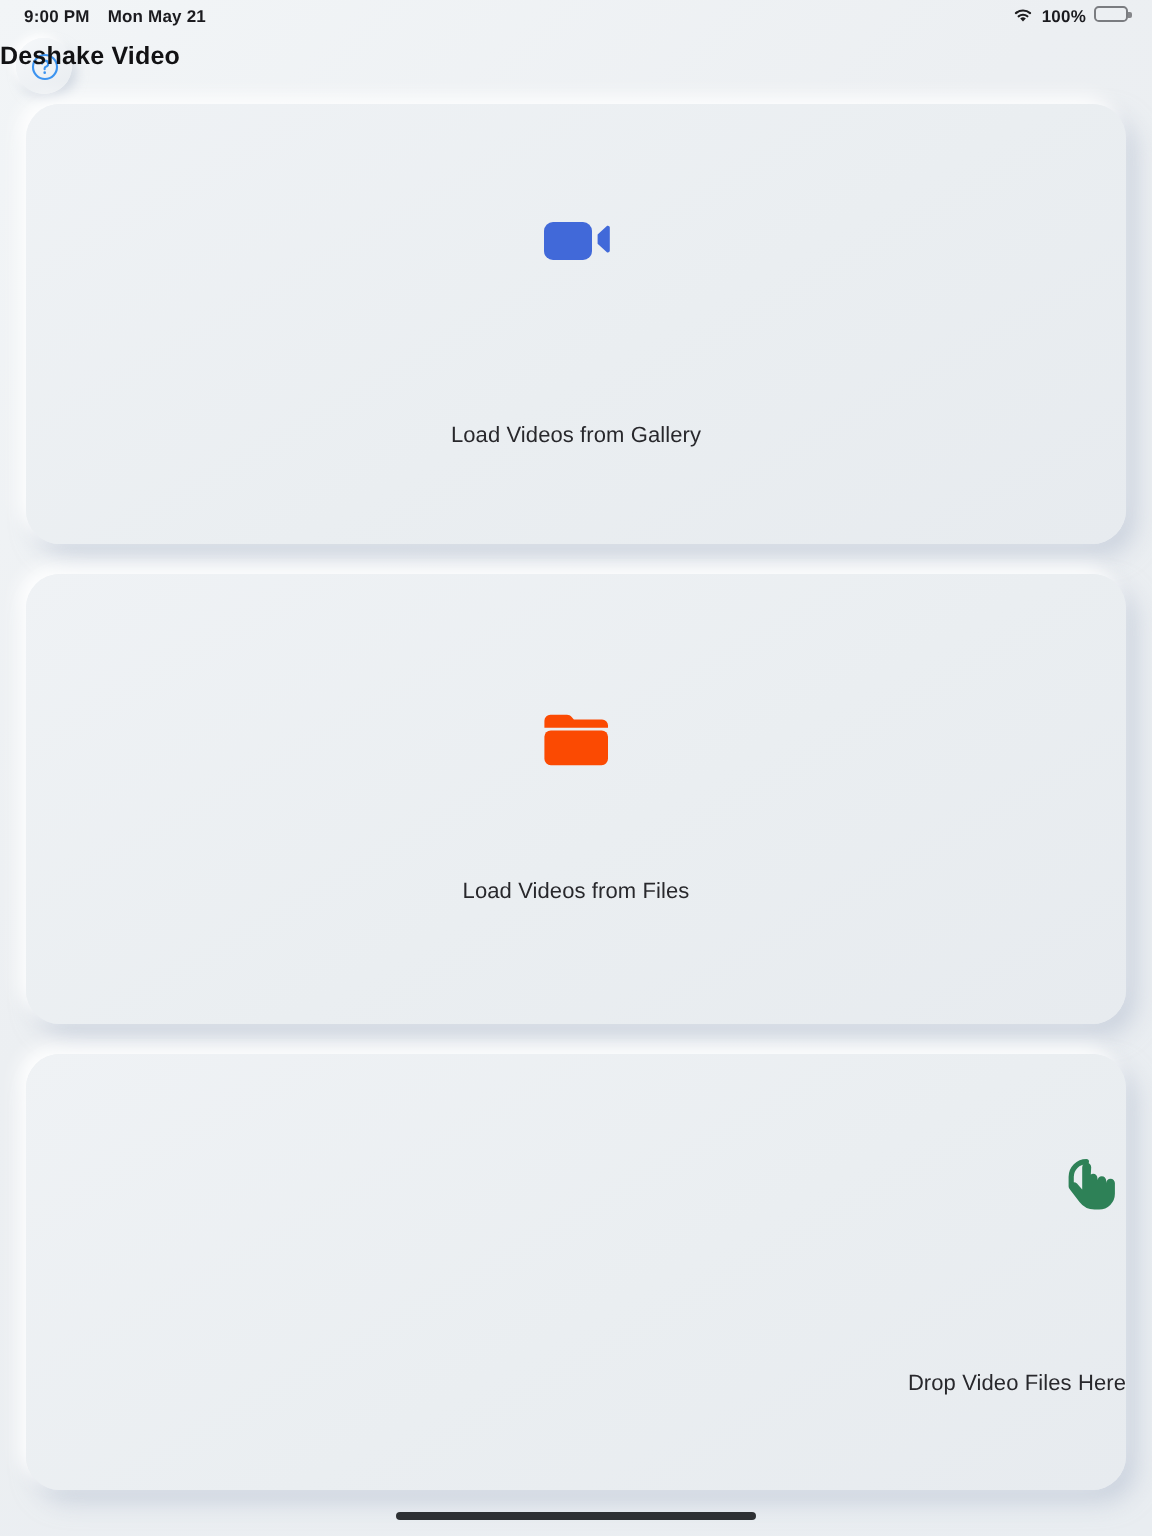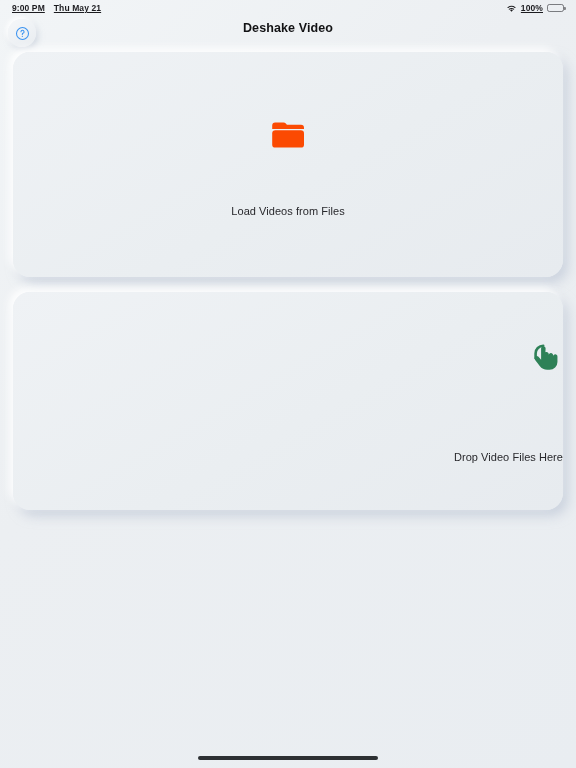--- a/index.html
+++ b/index.html
@@ -32,30 +32,28 @@
     width: 100%;
     height: 16px;
     display: flex;
     align-items: center;
     justify-content: space-between;
     padding: 0 12px;
     font-size: 8.5px;
     font-weight: bold;
     color: #1b1b1f;
     letter-spacing: 0.1px;
-    text-decoration: underline;
   }
   .status-left {
     display: flex;
     align-items: center;
     gap: 9px;
   }
   .status-right {
     display: flex;
-    align-items: center;
     gap: 4px;
   }
   .wifi-icon { display: block; }
   .battery-pct { font-size: 8.5px; font-weight: bold; }
   .battery-icon {
     position: relative;
     width: 17px;
     height: 8px;
     border: 1px solid rgba(30,30,34,0.55);
     border-radius: 2.4px;
@@ -82,21 +80,20 @@
   .nav-bar {
     position: absolute;
     top: 16px; left: 0;
     width: 100%;
     height: 30px;
   }
   .nav-title {
     position: absolute;
     left: 0; right: 0;
     top: 5px;
-    text-align: center;
     font-size: 12.5px;
     font-weight: bold;
     color: #121214;
     letter-spacing: 0.1px;
   }
   .help-button {
     position: absolute;
     left: 8px;
     top: 3px;
     width: 28px;
@@ -171,21 +168,21 @@
   }
 </style>
 </head>
 <body>
 
 <div id="app">
 
   <div class="status-bar">
     <div class="status-left">
       <span>9:00 PM</span>
-      <span>Thu May 21</span>
+      <span>Mon May 21</span>
     </div>
     <div class="status-right">
       <span>
         <svg class="wifi-icon" width="11" height="9" viewBox="0 0 22 16" aria-hidden="true">
           <path d="M11 14.6 8.2 11.4a4.3 4.3 0 0 1 5.6 0z" fill="#1c1c1e"></path>
           <path d="M3.9 6.1A11.2 11.2 0 0 1 11 3.5c2.7 0 5.2.95 7.1 2.6" stroke="#1c1c1e" stroke-width="2.1" fill="none" stroke-linecap="round"></path>
           <path d="M6.6 9.3A7.2 7.2 0 0 1 11 7.8c1.7 0 3.2.55 4.4 1.5" stroke="#1c1c1e" stroke-width="2.1" fill="none" stroke-linecap="round"></path>
         </svg>
       </span>
       <span class="battery-pct">100%</span>
@@ -201,20 +198,29 @@
         <circle cx="12" cy="12" r="9.6" fill="none" stroke="#3b93f0" stroke-width="1.7"></circle>
         <path d="M9.6 9.3a2.45 2.45 0 1 1 3.1 2.45c-.75.27-1 .8-1 1.5v.45" fill="none" stroke="#3b93f0" stroke-width="1.7" stroke-linecap="round"></path>
         <circle cx="11.75" cy="16.5" r="1.05" fill="#3b93f0"></circle>
       </svg>
     </div>
     <div class="nav-title">Deshake Video</div>
   </div>
 
   <div class="cards">
 
+    <div class="card card-1">
+      <div class="card-icon">
+        <svg width="34" height="26" viewBox="0 0 34 26" aria-hidden="true">
+          <rect x="1" y="4" width="24" height="19" rx="4.5" fill="#4169d9"></rect>
+          <path d="M27.8 10.2 32.3 6.1c.6-.55 1.6-.12 1.6.7v11.5c0 .83-1 1.25-1.6.7l-4.5-4.1z" fill="#4169d9"></path>
+        </svg>
+      </div>
+      <div class="card-label">Load Videos from Gallery</div>
+    </div>
 
     <div class="card card-2">
       <div class="card-icon">
         <svg width="34" height="30" viewBox="0 0 34 30" aria-hidden="true">
           <path d="M1.2 5.4a3 3 0 0 1 3-3h8.3c.9 0 1.75.4 2.33 1.09l1.1 1.31H30a3 3 0 0 1 3 3v1.1H1.2z" fill="#fb4a02"></path>
           <rect x="1.2" y="10.2" width="31.8" height="17.4" rx="3.2" fill="#fb4a02"></rect>
         </svg>
       </div>
       <div class="card-label">Load Videos from Files</div>
     </div>

